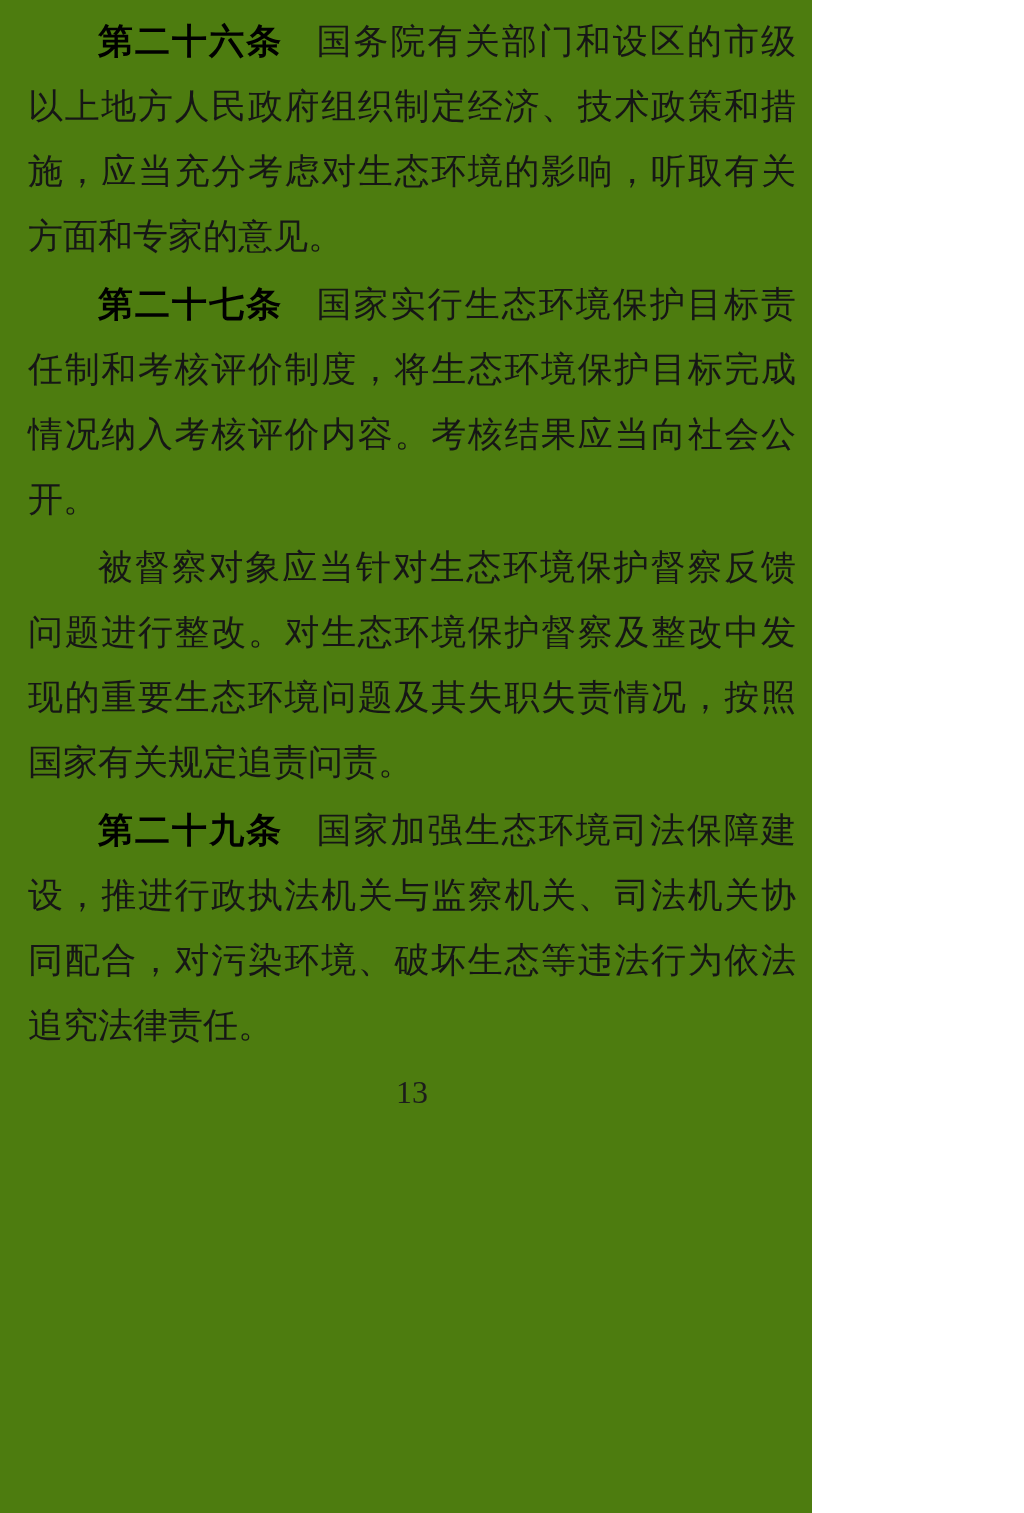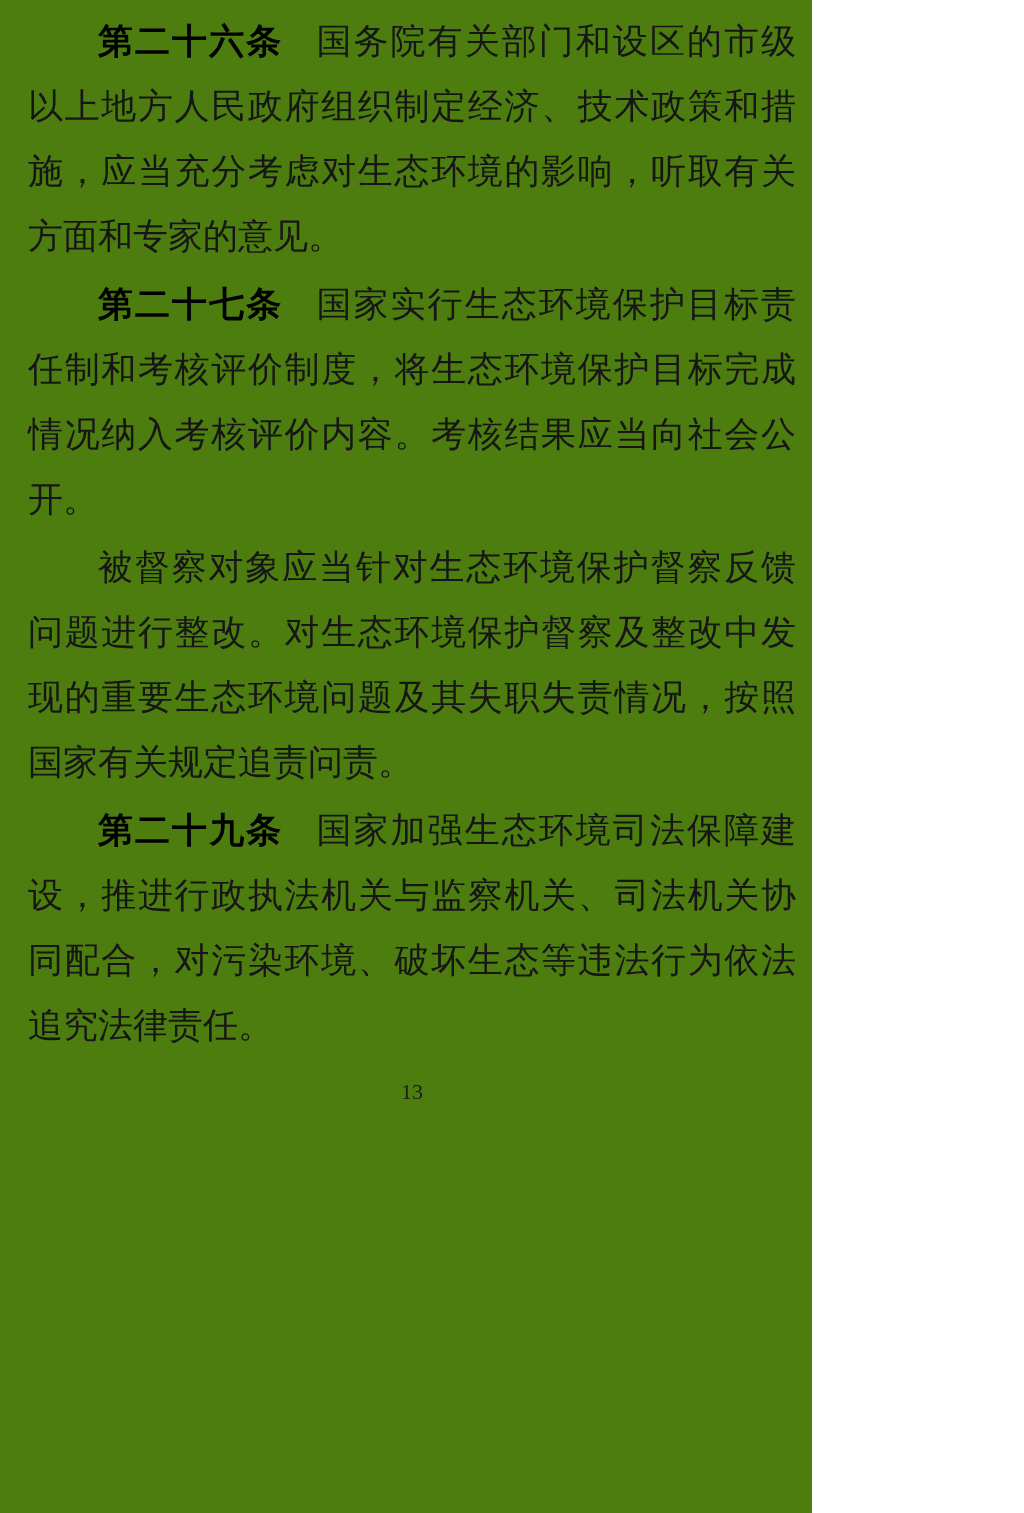--- a/index.html
+++ b/index.html
@@ -40,21 +40,21 @@
     font-family: "Liberation Sans", sans-serif;
     font-weight: bold;
     color: #000000;
   }
   .article-num:not(:empty) {
     margin-right: 0.95em;
   }
   .page-number {
     margin-top: 14px;
     text-align: center;
-    font-size: 22px;
+    font-size: 32px;
     line-height: 40px;
     color: #1c1c1c;
     font-family: "Liberation Serif", serif;
   }
 </style>
 </head>
 <body>
 
 <div class="doc-page">
   <div class="doc-body">

